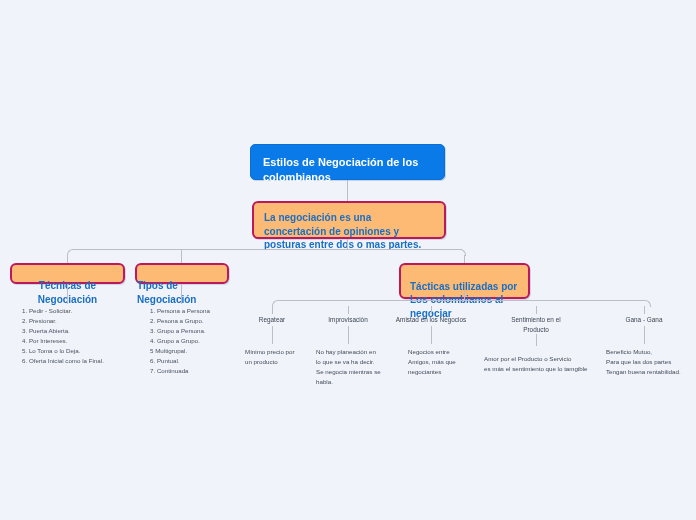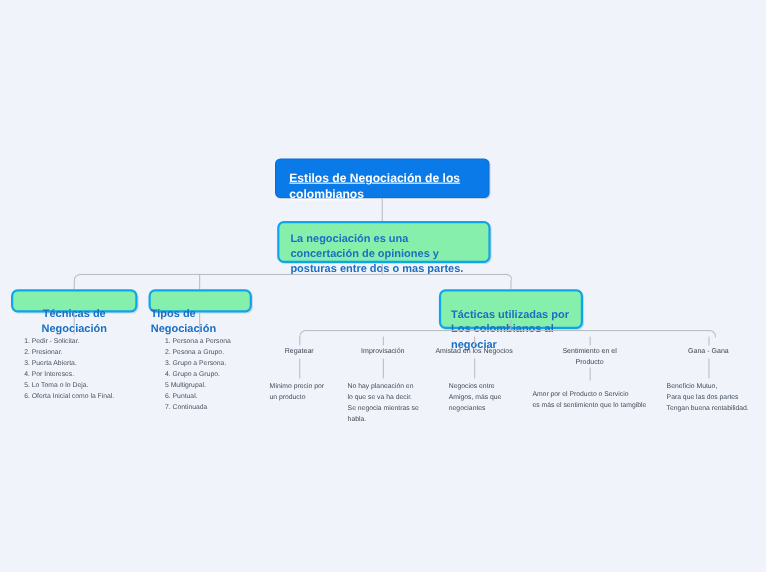--- a/index.html
+++ b/index.html
@@ -44,22 +44,22 @@
     color: #ffffff;
     font-weight: bold;
     font-size: 11px;
     line-height: 1.35;
     padding: 10px 12px;
   }
 
   
   .node-box {
     position: absolute;
-    background: #86efac;
-    border: 2px solid #0ea5e9;
+    background: #fdba74;
+    border: 2px solid #be185d;
     border-radius: 6px;
     box-shadow: 1px 1px 0 0 rgba(120,150,190,0.30);
     box-sizing: border-box;
     color: #1a6fc4;
     font-weight: bold;
     font-size: 10px;
     line-height: 1.35;
     display: flex;
     align-items: center;
   }
@@ -89,21 +89,21 @@
     color: #424a59;
     font-size: 6.2px;
     line-height: 1.62;
   }
 </style>
 </head>
 <body>
 
 <div id="canvas">
 
-  <div class="node-root" style="left:250px; top:144px; width:195px; height:36px;text-decoration:underline;">
+  <div class="node-root" style="left:250px; top:144px; width:195px; height:36px;">
     <span>Estilos de Negociación de los colombianos</span>
   </div>
 
   <div class="conn v" style="left:347px; top:180px; height:21px;"></div>
 
   <div class="node-box pad-note" style="left:252px; top:201px; width:194px; height:38px;">
     <span>La negociación es una concertación de opiniones y posturas entre dos o mas partes.</span>
   </div>
 
   <div class="conn v" style="left:347px; top:239px; height:10px;"></div>

